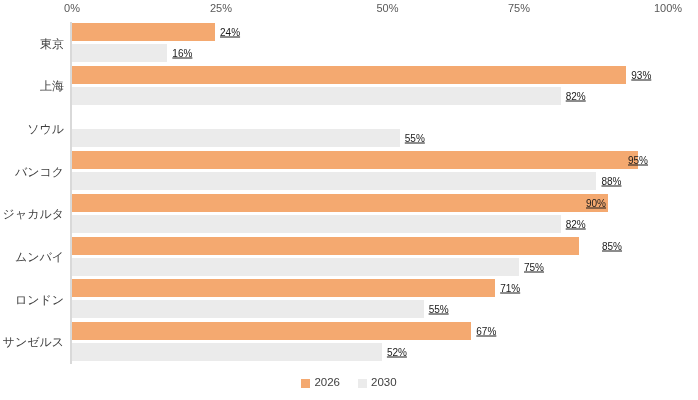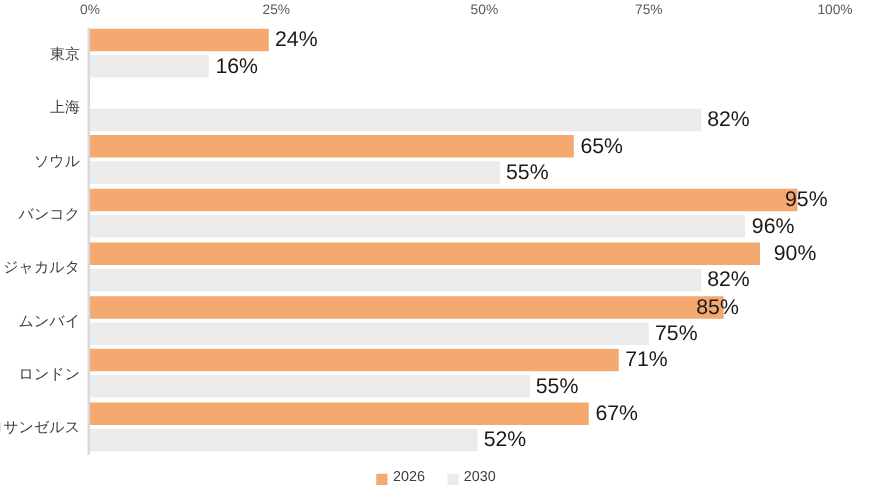--- a/index.html
+++ b/index.html
@@ -90,23 +90,24 @@
     height: 18px;
   }
   .bar.series-2026 { background: #f4a970; }
   .bar.series-2025 { background: #ebebeb; }
 
   .bar-value {
     position: absolute;
     top: 50%;
     transform: translateY(-50%);
     margin-left: 5px;
-    font-size: 17px;
+    font-size: 10px;
     color: #1a1a1a;
     white-space: nowrap;
+    text-decoration: underline;
   }
 
   
   .legend {
     position: absolute;
     left: 0;
     top: 376px;
     width: 698px;
     display: flex;
     justify-content: center;
@@ -151,63 +152,63 @@
           <div class="bar series-2026" style="width: 143.04px; background: rgb(244, 169, 112);"></div>
           <div class="bar-value" style="left: 143.04px;">24%</div>
         </div>
         <div class="bar-row row-b">
           <div class="bar series-2025" style="width: 95.36px; background: rgb(235, 235, 235);"></div>
           <div class="bar-value" style="left: 95.36px;">16%</div>
         </div>
       </div>
       <div class="cat-group" style="top: 42.7px;">
         <div class="cat-label">上海</div>
+        <div class="bar-row row-a">
+          <div class="bar series-2026" style="width: 554.28px; background: rgb(244, 169, 112);"></div>
+          <div class="bar-value" style="left: 554.28px;">93%</div>
+        </div>
         <div class="bar-row row-b">
           <div class="bar series-2025" style="width: 488.72px; background: rgb(235, 235, 235);"></div>
           <div class="bar-value" style="left: 488.72px;">82%</div>
         </div>
       </div>
       <div class="cat-group" style="top: 85.4px;">
         <div class="cat-label">ソウル</div>
-        <div class="bar-row row-a">
-          <div class="bar series-2026" style="width: 387.4px; background: rgb(244, 169, 112);"></div>
-          <div class="bar-value" style="left: 387.4px;">65%</div>
-        </div>
         <div class="bar-row row-b">
           <div class="bar series-2025" style="width: 327.8px; background: rgb(235, 235, 235);"></div>
           <div class="bar-value" style="left: 327.8px;">55%</div>
         </div>
       </div>
       <div class="cat-group" style="top: 128.1px;">
         <div class="cat-label">バンコク</div>
         <div class="bar-row row-a">
           <div class="bar series-2026" style="width: 566.2px; background: rgb(244, 169, 112);"></div>
           <div class="bar-value" style="left: 551px;">95%</div>
         </div>
         <div class="bar-row row-b">
           <div class="bar series-2025" style="width: 524.48px; background: rgb(235, 235, 235);"></div>
-          <div class="bar-value" style="left: 524.48px;">96%</div>
+          <div class="bar-value" style="left: 524.48px;">88%</div>
         </div>
       </div>
       <div class="cat-group" style="top: 170.8px;">
         <div class="cat-label">ジャカルタ</div>
         <div class="bar-row row-a">
           <div class="bar series-2026" style="width: 536.4px; background: rgb(244, 169, 112);"></div>
-          <div class="bar-value" style="left: 542px; text-align: center;">90%</div>
+          <div class="bar-value" style="left: 509px; text-align: center;">90%</div>
         </div>
         <div class="bar-row row-b">
           <div class="bar series-2025" style="width: 488.72px; background: rgb(235, 235, 235);"></div>
           <div class="bar-value" style="left: 488.72px;">82%</div>
         </div>
       </div>
       <div class="cat-group" style="top: 213.5px;">
         <div class="cat-label">ムンバイ</div>
         <div class="bar-row row-a">
           <div class="bar series-2026" style="width: 506.6px; background: rgb(244, 169, 112);"></div>
-          <div class="bar-value" style="left: 480px;">85%</div>
+          <div class="bar-value" style="left: 525px;">85%</div>
         </div>
         <div class="bar-row row-b">
           <div class="bar series-2025" style="width: 447px; background: rgb(235, 235, 235);"></div>
           <div class="bar-value" style="left: 447px;">75%</div>
         </div>
       </div>
       <div class="cat-group" style="top: 256.2px;">
         <div class="cat-label">ロンドン</div>
         <div class="bar-row row-a">
           <div class="bar series-2026" style="width: 423.16px; background: rgb(244, 169, 112);"></div>

